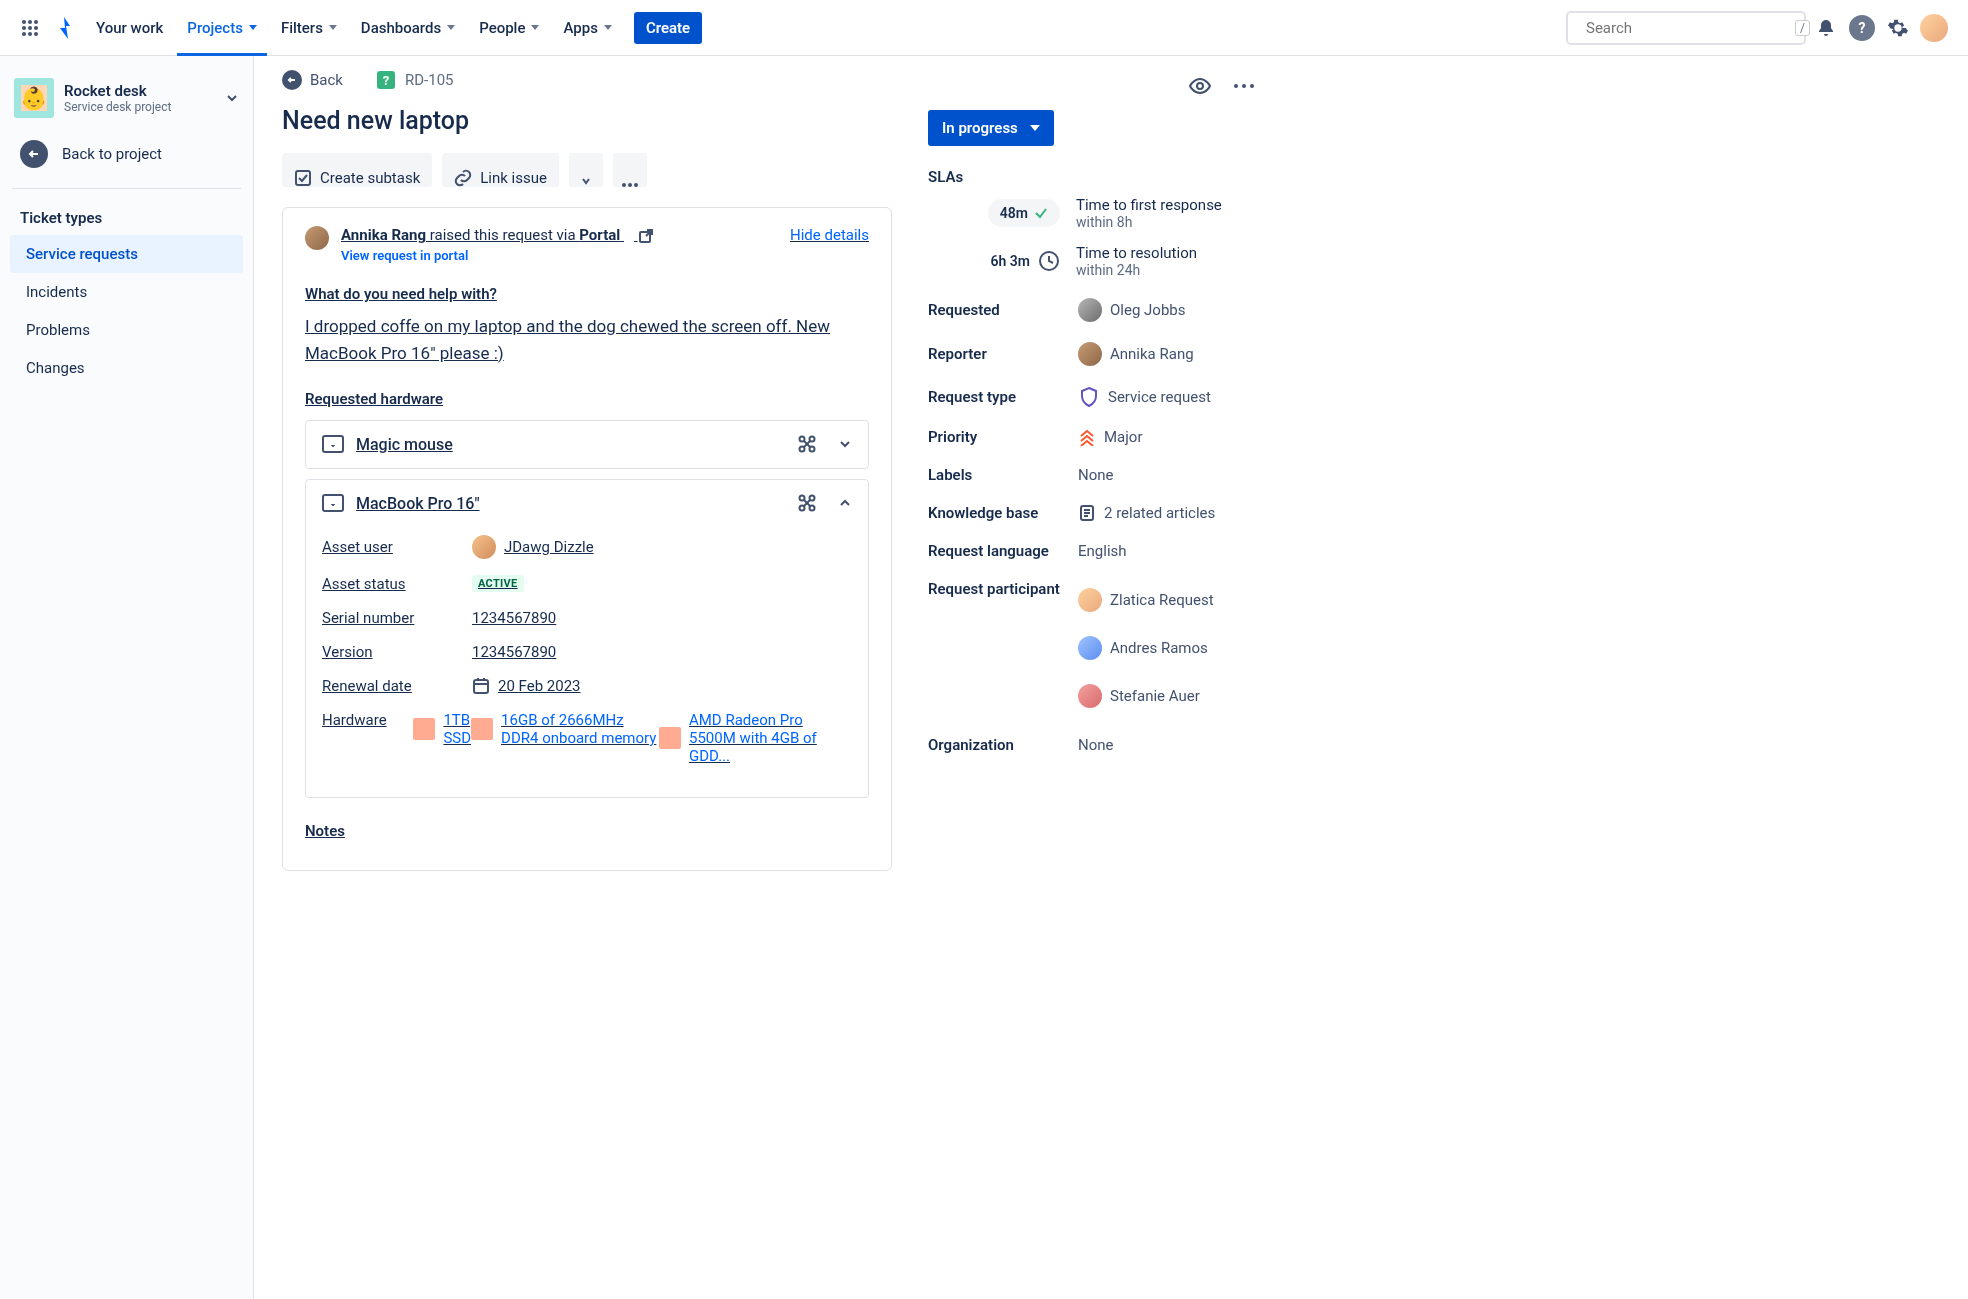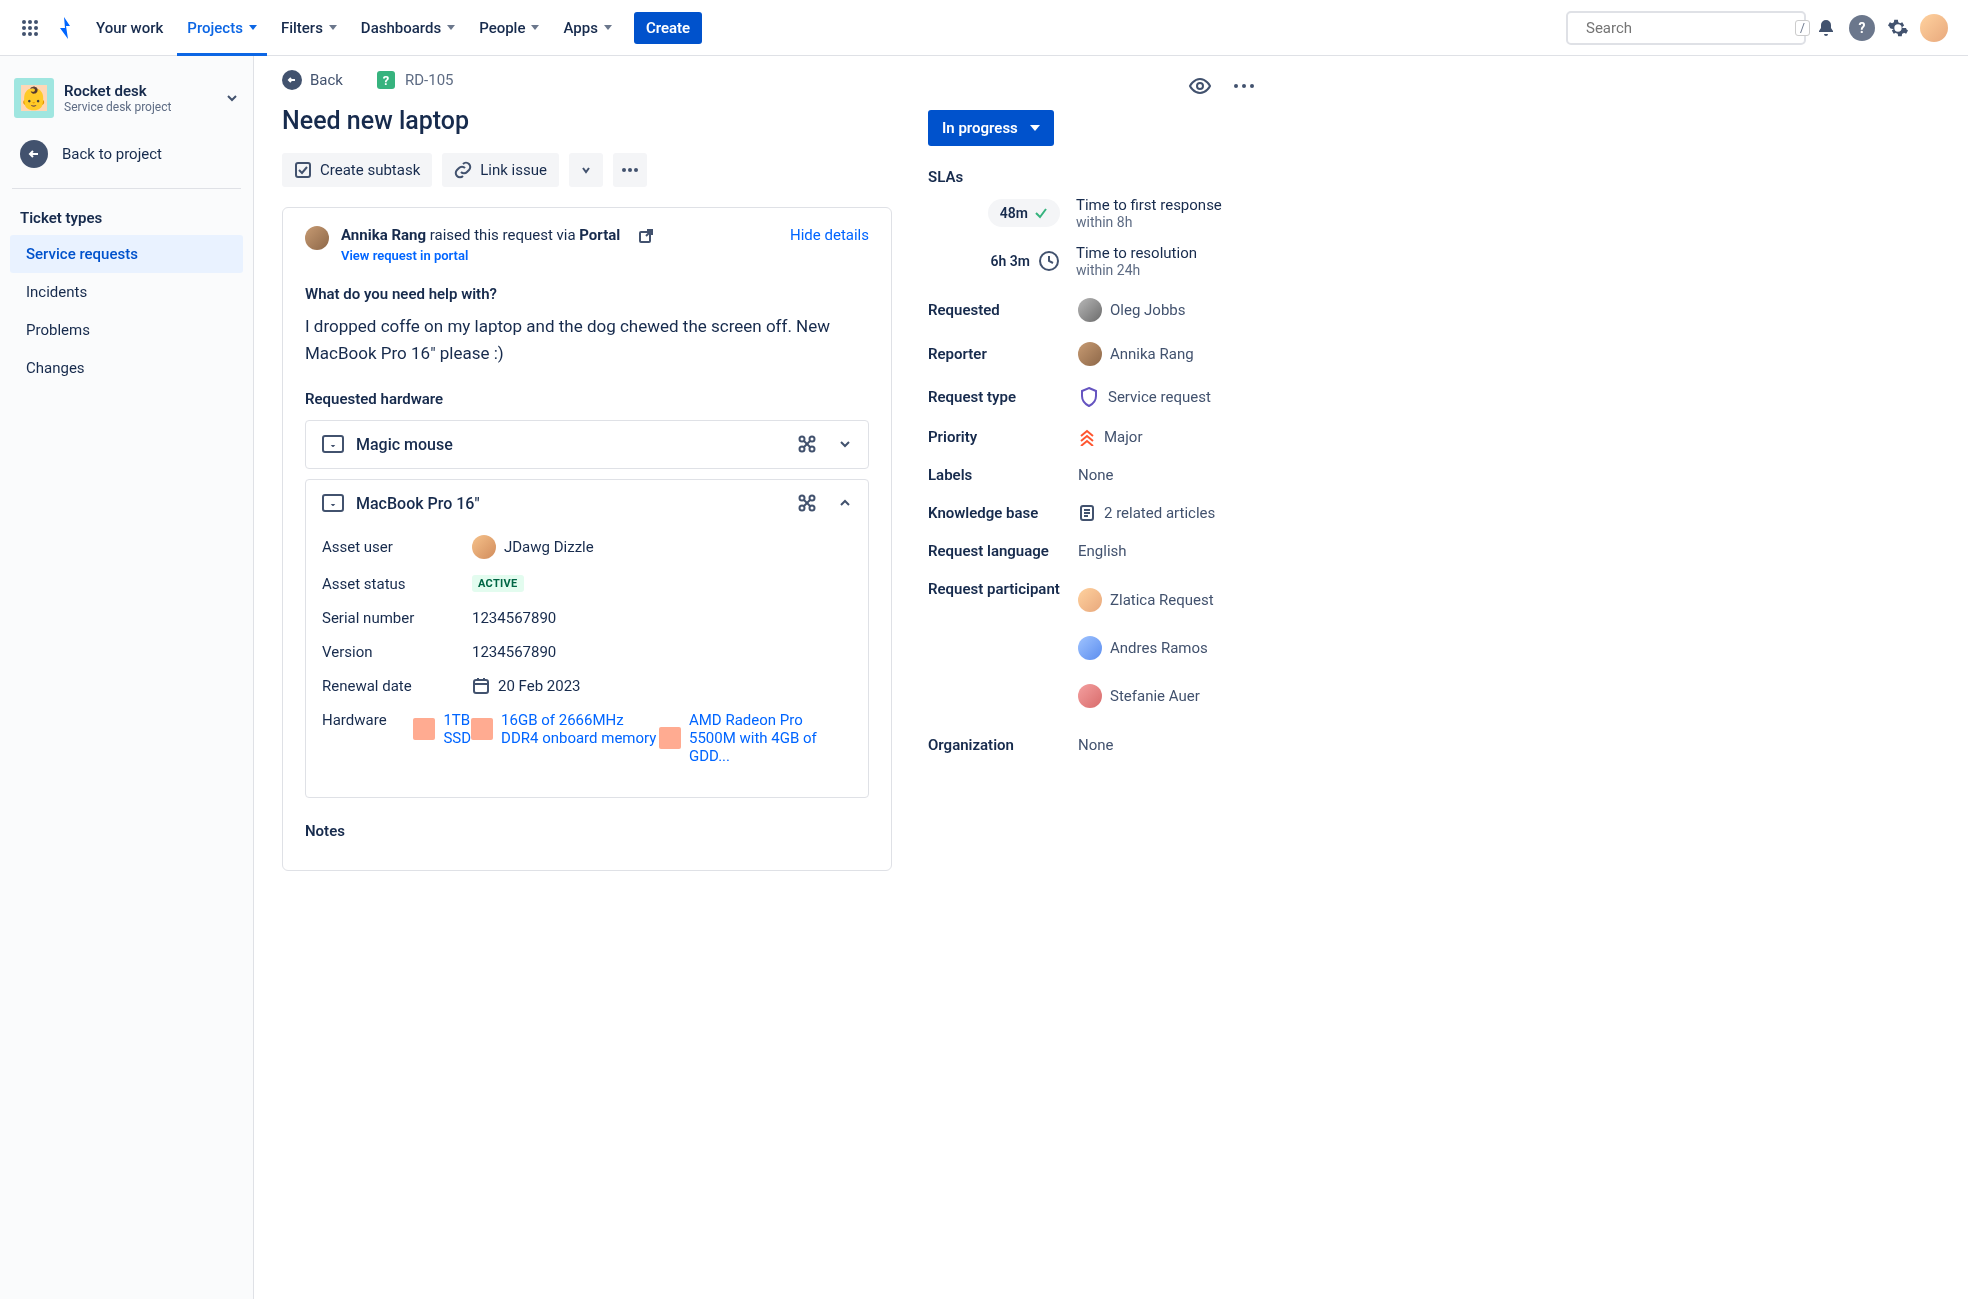--- a/index.html
+++ b/index.html
@@ -59,25 +59,25 @@
   .side-item{padding:10px 16px;border-radius:3px;font-size:15px;cursor:pointer;color:var(--text);}
   .side-item.active{background:#E9F2FF;color:var(--blue-text);font-weight:500;}
 
   
   .crumb{display:flex;align-items:center;gap:10px;color:var(--text-mid);font-size:15px;margin-bottom:0;}
   .crumb .back{display:flex;align-items:center;gap:8px;cursor:pointer;}
   .crumb .back .circ{width:20px;height:20px;border-radius:50%;background:#42526E;display:flex;align-items:center;justify-content:center;}
   .issue-badge{width:18px;height:18px;background:#36B37E;border-radius:3px;color:#fff;font-size:13px;font-weight:700;display:flex;align-items:center;justify-content:center;}
   .title{font-size:25px;font-weight:500;margin:16px 0 18px;}
   .action-row{display:flex;gap:10px;margin-bottom:20px;}
-  .chip{background:var(--bg-soft);border-radius:3px;height:34px;display:flex;align-items:center;gap:8px;padding:0 12px;color:var(--text);font-size:15px;cursor:pointer;}
+  .chip{background:var(--bg-soft);border-radius:3px;height:34px;display:flex;align-items:flex-end;gap:8px;padding:0 12px;color:var(--text);font-size:15px;cursor:pointer;}
   .chip.square{width:34px;padding:0;justify-content:center;}
 
   
-  .card{border:1px solid var(--border);border-radius:6px;padding:18px 22px;}
+  .card{border:1px solid var(--border);border-radius:6px;padding:18px 22px;text-decoration:underline;}
   .req-head{display:flex;align-items:flex-start;gap:12px;}
   .req-head .who{flex:1;}
   .raised{font-size:15px;}
   .hide{color:var(--link);font-size:15px;cursor:pointer;font-weight:400;}
   .view-portal{color:var(--link);font-size:13px;font-weight:600;cursor:pointer;display:inline-block;margin-top:4px;}
   .q{font-weight:600;font-size:15px;margin:22px 0 10px;}
   .desc{font-size:17px;line-height:1.55;}
   .subhead{font-weight:600;font-size:15px;margin:24px 0 12px;}
 
   .hw-card{border:1px solid var(--border);border-radius:4px;margin-bottom:10px;}

